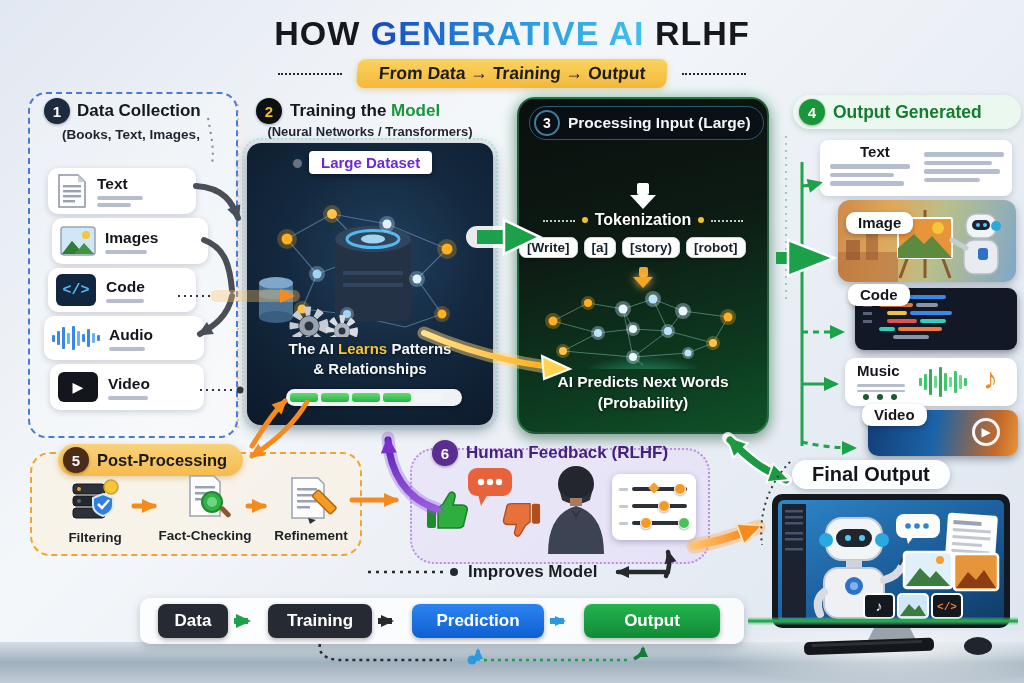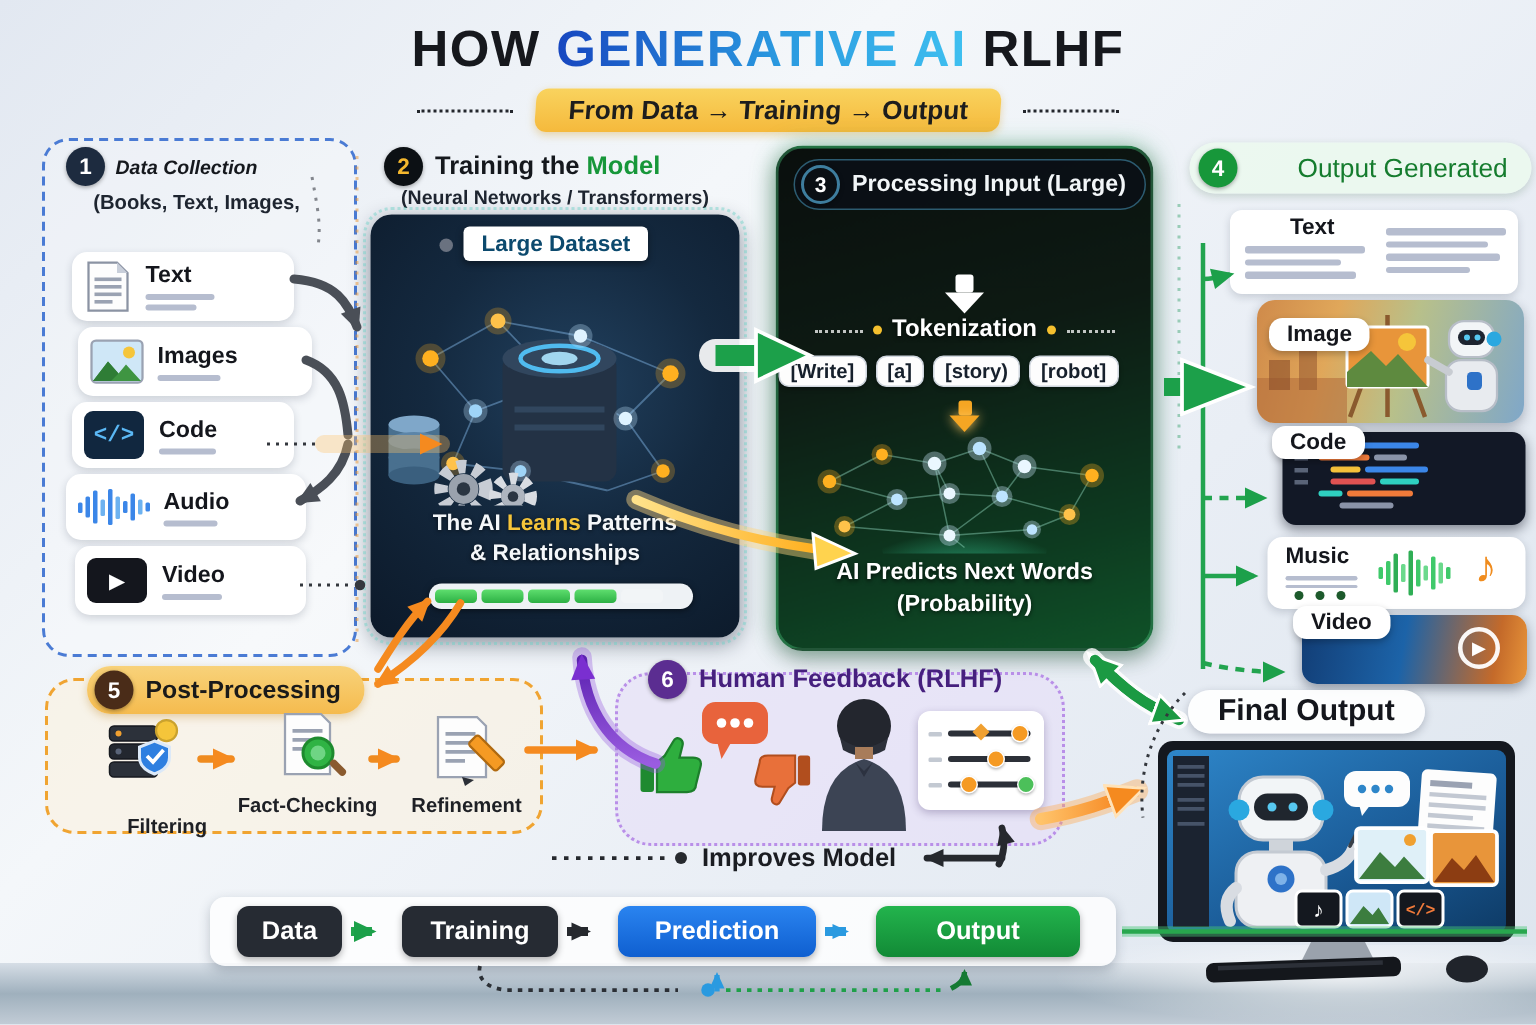--- a/index.html
+++ b/index.html
@@ -46,21 +46,21 @@
     <span class="dotline"></span>
     <span style="display:inline-block;background:linear-gradient(180deg,#f9d35e,#f5b93c);border-radius:8px;
                  padding:4px 22px;margin:0 10px;font-size:17.5px;font-weight:800;color:#1d1d1d;
                  box-shadow:0 2px 6px rgba(210,150,20,.35);transform:skewX(-4deg);">From Data → Training → Output</span>
     <span class="dotline"></span>
   </div>
 
   <div class="abs" style="left:28px;top:92px;width:206px;height:342px;border:2px dashed #4a7bd4;border-radius:18px;background:rgba(255,255,255,.25);"></div>
   <div class="abs" style="left:44px;top:98px;display:flex;align-items:center;gap:7px;">
     <div class="numc" style="background:#1d2b3f;">1</div>
-    <div class="sec-title" style="font-size:13px;font-style:italic;">Data Collection</div>
+    <div class="sec-title" style="font-size:17px;">Data Collection</div>
   </div>
   <div class="abs" style="left:30px;top:126px;width:202px;text-align:center;font-size:13.5px;font-weight:600;color:#1e2530;line-height:17px;">
     <div>(Books, Text, Images,</div>
   </div>
 
   <div class="abs card" style="left:48px;top:168px;width:140px;height:46px;display:flex;align-items:center;gap:9px;padding-left:8px;">
     <svg width="32" height="36" viewBox="0 0 32 36">
       <path d="M3 2 h19 l7 7 v25 h-26 z" fill="#fdfdfd" stroke="#8b93a3" stroke-width="1.5"></path>
       <path d="M22 2 l7 7 h-7 z" fill="#c9cfda"></path>
       <rect x="7" y="12" width="18" height="2.4" fill="#9aa2b2"></rect>
@@ -140,21 +140,21 @@
       <span>Training the</span>
       <span style="color:#17973a;">Model</span>
     </div>
   </div>
   <div class="abs" style="left:245px;top:124px;width:250px;text-align:center;font-size:13px;font-weight:600;color:#1e2530;">(Neural Networks / Transformers)</div>
 
   <div class="abs" style="left:247px;top:143px;width:246px;height:282px;border-radius:14px;
               background:radial-gradient(circle at 55% 40%, #21405e 0%, #14293f 45%, #0c1929 100%);
               outline:2px dotted rgba(110,210,200,.45);outline-offset:3px;box-shadow:0 4px 14px rgba(10,25,45,.45);">
     <div class="abs" style="left:46px;top:16px;width:9px;height:9px;border-radius:50%;background:#6a7280;"></div>
-    <div class="abs" style="left:62px;top:8px;background:#fff;border-radius:4px;padding:3px 12px;font-size:15px;font-weight:800;color:#0c4a6e;box-shadow:0 2px 5px rgba(0,0,0,.4);">Large Dataset</div>
+    <div class="abs" style="left:62px;top:8px;background:#fff;border-radius:4px;padding:3px 12px;font-size:15px;font-weight:800;color:#6d28d9;box-shadow:0 2px 5px rgba(0,0,0,.4);">Large Dataset</div>
     <svg class="abs" style="left:0;top:36px;" width="246" height="158" viewBox="0 0 246 158">
       <g stroke="rgba(140,195,245,.42)" stroke-width="1.2">
         <path d="M40 60 L85 35 M85 35 L140 45 M140 45 L200 70 M40 60 L70 95 M70 95 L123 75 M123 75 L140 45 M123 75 L170 100 M170 100 L200 70 M70 95 L55 130 M170 100 L195 135 M123 75 L100 135 M85 35 L123 75 M55 130 L100 135 M100 135 L158 148 M158 148 L195 135" fill="none"></path>
       </g>
 
       <g>
         <rect x="12" y="104" width="34" height="34" fill="#49708f"></rect>
         <ellipse cx="29" cy="104" rx="17" ry="6" fill="#7fa7c9"></ellipse>
         <ellipse cx="29" cy="115" rx="17" ry="6" fill="#5c85a8"></ellipse>
         <ellipse cx="29" cy="126" rx="17" ry="6" fill="#49708f"></ellipse>
@@ -286,21 +286,21 @@
       </g>
     </svg>
     <div class="abs" style="left:0;top:272px;width:248px;text-align:center;color:#fff;font-weight:800;font-size:15.5px;line-height:21px;text-shadow:0 1px 3px rgba(0,0,0,.7);">
       <div>AI Predicts Next Words</div>
       <div>(Probability)</div>
     </div>
   </div>
 
   <div class="abs" style="left:793px;top:95px;width:228px;height:34px;background:rgba(235,248,238,.9);border-radius:17px;box-shadow:0 2px 6px rgba(40,90,50,.2);display:flex;align-items:center;gap:8px;padding-left:6px;box-sizing:border-box;">
     <div class="numc" style="background:#17973a;">4</div>
-    <div style="font-size:17.5px;font-weight:400;color:#157c2e;margin-left:32px;">Output Generated</div>
+    <div style="font-size:17.5px;font-weight:700;color:#157c2e;">Output Generated</div>
   </div>
 
   <div class="abs card" style="left:820px;top:140px;width:192px;height:56px;border-radius:8px;">
     <div style="position:absolute;left:40px;top:3px;font-size:15px;font-weight:800;color:#14161c;">Text</div>
     <div class="abs" style="left:10px;top:24px;display:flex;flex-direction:column;gap:4px;">
       <div class="bar" style="width:80px;height:4.5px;"></div>
         <div class="bar" style="width:64px;height:4.5px;"></div>
         <div class="bar" style="width:74px;height:4.5px;"></div>
     </div>
     <div class="abs" style="left:104px;top:12px;display:flex;flex-direction:column;gap:4px;">
@@ -424,21 +424,21 @@
     <svg width="52" height="46" viewBox="0 0 52 46">
       <rect x="4" y="6" width="32" height="10" rx="3" fill="#2c313a" stroke="#16191f"></rect>
       <rect x="4" y="18" width="32" height="10" rx="3" fill="#23272f" stroke="#16191f"></rect>
       <rect x="4" y="30" width="32" height="10" rx="3" fill="#2c313a" stroke="#16191f"></rect>
       <circle cx="10" cy="11" r="2" fill="#f0a030"></circle>
         <circle cx="10" cy="23" r="2" fill="#5a6478"></circle>
       <circle cx="42" cy="9" r="7" fill="#f5c53a" stroke="#caa22e" stroke-width="1.5"></circle>
       <path d="M34 16 l10 4 v7 c0 6 -4.5 9 -10 11 c-5.5 -2 -10 -5 -10 -11 v-7 z" fill="#2e7fe0" stroke="#dce9f8" stroke-width="2"></path>
       <path d="M29 26 l4 4 7 -8" stroke="#fff" stroke-width="2.5" fill="none"></path>
     </svg>
-    <div style="font-size:13.5px;font-weight:800;color:#1e2025;margin-top:14px;text-align:right;">Filtering</div>
+    <div style="font-size:13.5px;font-weight:800;color:#1e2025;margin-top:2px;">Filtering</div>
   </div>
   <div class="abs" style="left:150px;top:474px;width:110px;text-align:center;">
     <svg width="54" height="50" viewBox="0 0 54 50">
       <path d="M12 2 h24 l6 6 v34 h-30 z" fill="#fdfdfd" stroke="#9aa2b2" stroke-width="1.5"></path>
       <rect x="17" y="12" width="20" height="2.5" fill="#9aa2b2"></rect>
         <rect x="17" y="18" width="20" height="2.5" fill="#9aa2b2"></rect>
       <rect x="17" y="24" width="14" height="2.5" fill="#9aa2b2"></rect>
       <circle cx="34" cy="28" r="10" fill="#2fb344" stroke="#1d8a2e" stroke-width="2"></circle>
       <circle cx="34" cy="28" r="5" fill="#6fd584"></circle>
       <rect x="41" y="35" width="5" height="13" rx="2.5" transform="rotate(-45 41 35)" fill="#8a5a2e"></rect>

